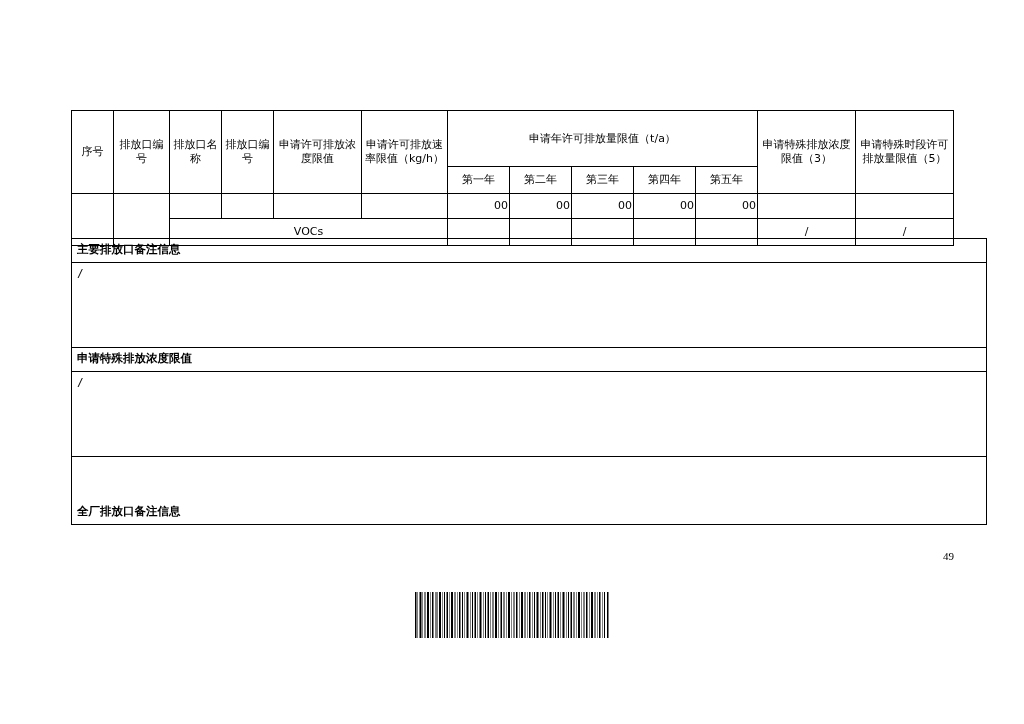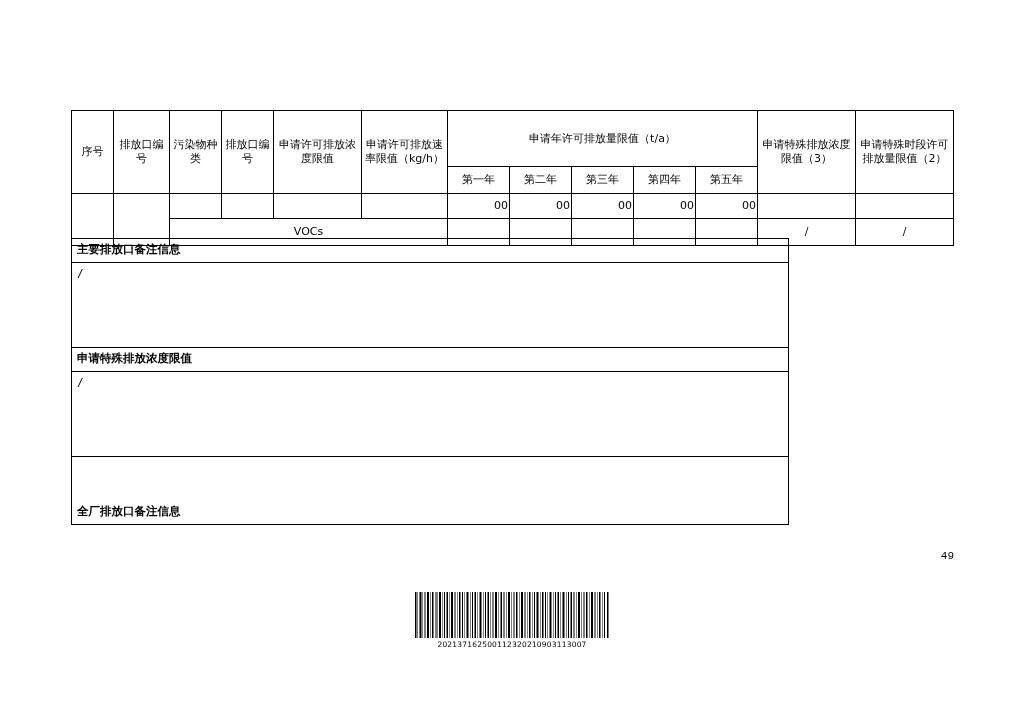--- a/index.html
+++ b/index.html
@@ -59,21 +59,21 @@
   .mono {
     font-family: "DejaVu Sans Mono", "Liberation Mono", monospace;
     font-size: 11px;
   }
 
   
   .remarks {
     position: absolute;
     left: 71px;
     top: 238px;
-    width: 718px;
+    width: 916px;
     border: 1px solid #000;
     box-sizing: border-box;
   }
   .remark-title {
     border-bottom: 1px solid #000;
     font-size: 11.5px;
     font-weight: bold;
     padding: 3px 5px 4px 5px;
     line-height: 1.3;
     height: 16px;
@@ -91,21 +91,21 @@
     border-bottom: none;
     margin-top: 44px;
   }
 
   
   .page-number {
     position: absolute;
     right: 70px;
     top: 550px;
     font-size: 11px;
-    font-family: Liberation Mono, monospace;
+    font-family: Liberation Serif, serif;
   }
 
   
   .barcode-wrap {
     position: absolute;
     left: 0;
     top: 592px;
     width: 1024px;
     text-align: center;
   }
@@ -140,27 +140,27 @@
       <col style="width:62px">
       <col style="width:62px">
       <col style="width:62px">
       <col style="width:98px">
       <col style="width:98px">
     </colgroup>
     <thead>
       <tr class="hdr">
         <th rowspan="2">序号</th>
         <th rowspan="2">排放口编号</th>
-        <th rowspan="2">污染物种类</th>
+        <th rowspan="2">排放口名称</th>
         <th rowspan="2">排放口编号</th>
         <th rowspan="2">申请许可排放浓度限值</th>
         <th rowspan="2">申请许可排放速率限值（kg/h）</th>
         <th colspan="5">申请年许可排放量限值（t/a）</th>
         <th rowspan="2">申请特殊排放浓度限值（3）</th>
-        <th rowspan="2">申请特殊时段许可排放量限值（2）</th>
+        <th rowspan="2">申请特殊时段许可排放量限值（5）</th>
       </tr>
       <tr class="yr-hdr">
         <th>第一年</th>
         <th>第二年</th>
         <th>第三年</th>
         <th>第四年</th>
         <th>第五年</th>
       </tr>
     </thead>
     <tbody>
@@ -276,16 +276,15 @@
         <rect x="348" y="0" width="1" height="92"></rect>
         <rect x="352" y="0" width="4" height="92"></rect>
         <rect x="359" y="0" width="2" height="92"></rect>
         <rect x="364" y="0" width="1" height="92"></rect>
         <rect x="368" y="0" width="3" height="92"></rect>
         <rect x="374" y="0" width="1" height="92"></rect>
         <rect x="378" y="0" width="2" height="92"></rect>
         <rect x="384" y="0" width="3" height="92"></rect>
       </g>
     </svg>
-    <div class="barcode-text">202137162500112320210903113007</div>
   </div>
 
 </div>
 
 </body></html>

